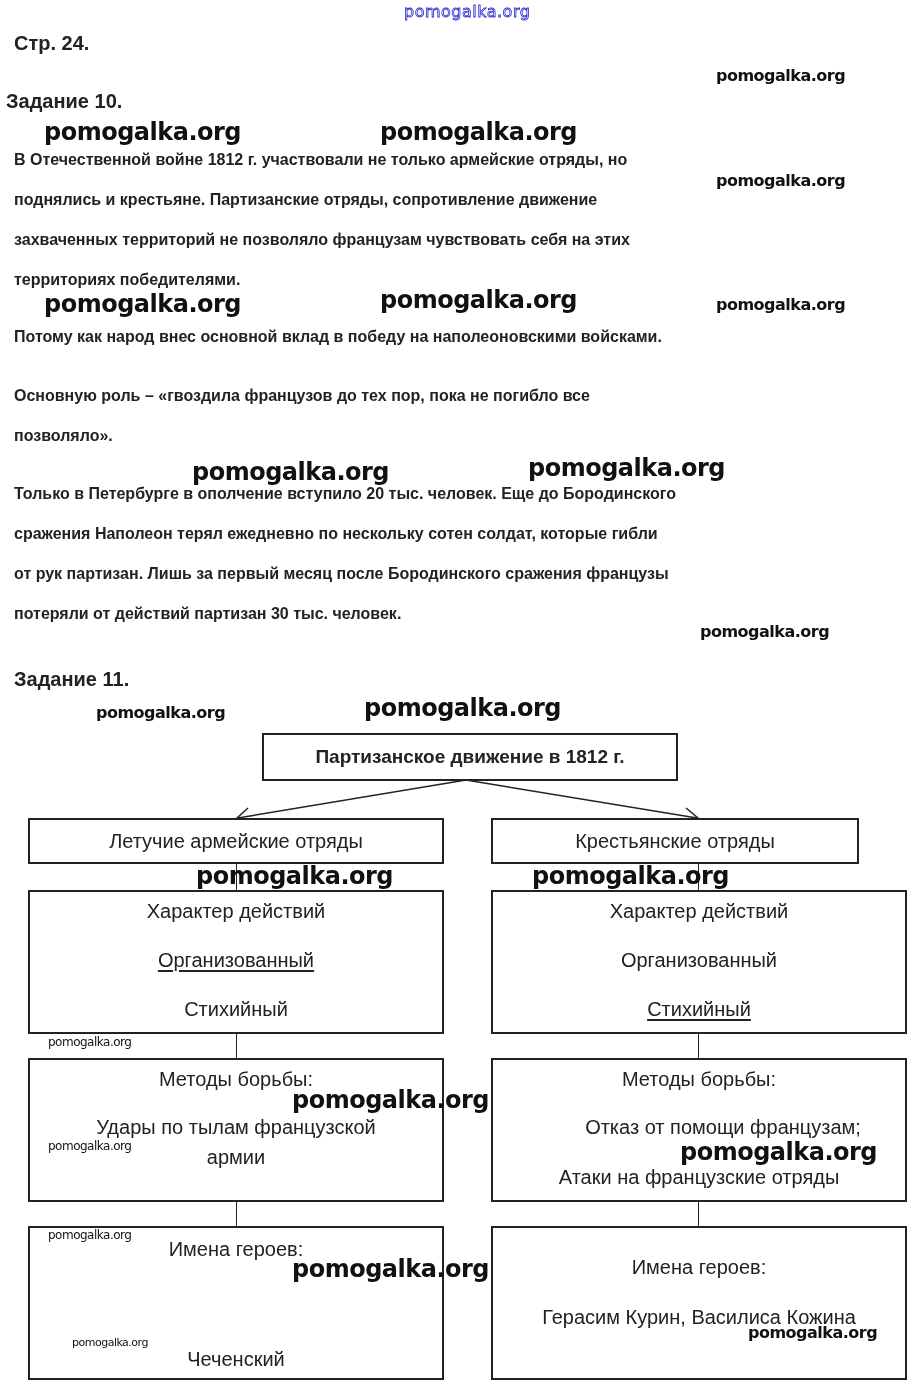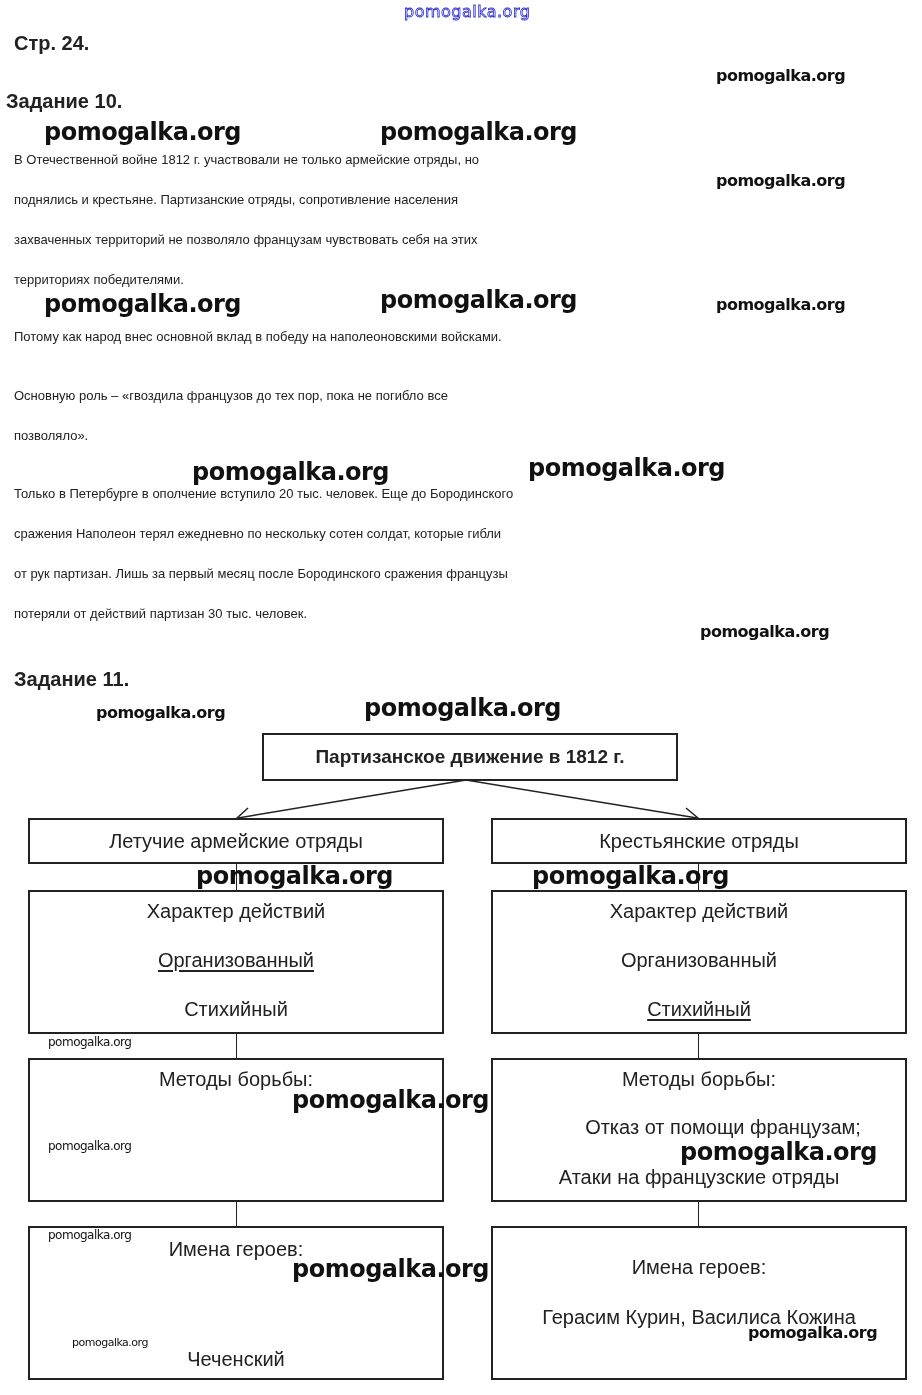--- a/index.html
+++ b/index.html
@@ -1,19 +1,19 @@
 <!DOCTYPE html>
 <html><head>
   <meta charset="utf-8">
   <style>
     html, body { margin:0; padding:0; background:#ffffff; }
     body { width:922px; height:1395px; position:relative; overflow:hidden; font-family:"Liberation Sans", sans-serif; color:#222; }
     .abs { position:absolute; white-space:nowrap; }
     .heading { font-weight:bold; font-size:20px; color:#222; }
-    .para { font-size:13px; color:#222; line-height:40px; }
+    .para { font-size:16px; color:#222; line-height:40px;font-weight:bold; }
     .wm { font-family:"DejaVu Sans", sans-serif; font-weight:bold; color:#111; letter-spacing:-0.5px; }
     .wm-big { font-size:24px; }
     .wm-med { font-size:16px; }
     .wm-small { font-size:12px; font-weight:normal; }
     .wm-top { font-family:"DejaVu Sans", sans-serif; font-size:16px; color:#fff; -webkit-text-stroke:0.8px #2a2ad0; letter-spacing:0.5px; }
     .box { position:absolute; border:2px solid #222; box-sizing:border-box; background:#fff; }
     .box-title { font-weight:bold; font-size:19px; display:flex; align-items:center; justify-content:center; }
     .box-text { font-size:20px; text-align:center; color:#222; }
     .line { position:absolute; background:#222; }
     u { text-decoration:underline; text-underline-offset:3px; }
@@ -28,21 +28,21 @@
 
 <div class="abs wm wm-med" style="left:716px; top:66px;">pomogalka.org</div>
 
 <div class="abs heading" style="left:6px; top:90px;">Задание 10.</div>
 
 <div class="abs wm wm-big" style="left:44px; top:118px;">pomogalka.org</div>
 <div class="abs wm wm-big" style="left:380px; top:118px;">pomogalka.org</div>
 
 <div class="abs para" style="left:14px; top:140px;">В Отечественной войне 1812 г. участвовали не только армейские отряды, но</div>
 <div class="abs wm wm-med" style="left:716px; top:171px;">pomogalka.org</div>
-<div class="abs para" style="left:14px; top:180px;">поднялись и крестьяне. Партизанские отряды, сопротивление населения</div>
+<div class="abs para" style="left:14px; top:180px;">поднялись и крестьяне. Партизанские отряды, сопротивление движение</div>
 <div class="abs para" style="left:14px; top:220px;">захваченных территорий не позволяло французам чувствовать себя на этих</div>
 <div class="abs para" style="left:14px; top:260px;">территориях победителями.</div>
 
 <div class="abs wm wm-big" style="left:44px; top:290px;">pomogalka.org</div>
 <div class="abs wm wm-big" style="left:380px; top:286px;">pomogalka.org</div>
 <div class="abs wm wm-med" style="left:716px; top:295px;">pomogalka.org</div>
 
 <div class="abs para" style="left:14px; top:317px;">Потому как народ внес основной вклад в победу на наполеоновскими войсками.</div>
 
 <div class="abs para" style="left:14px; top:376px;">Основную роль – «гвоздила французов до тех пор, пока не погибло все</div>
@@ -85,30 +85,32 @@
   <div class="box" style="left:28px; top:890px; width:416px; height:144px;">
     <div class="box-text" style="position:absolute; left:0; right:0; top:8px;">Характер действий</div>
     <div class="box-text" style="position:absolute; left:0; right:0; top:57px;"><u>Организованный</u></div>
     <div class="box-text" style="position:absolute; left:0; right:0; top:106px;">Стихийный</div>
   </div>
 
   <div class="line" style="left:236px; top:1034px; width:1px; height:24px;"></div>
 
   <div class="box" style="left:28px; top:1058px; width:416px; height:144px;">
     <div class="box-text" style="position:absolute; left:0; right:0; top:8px;">Методы борьбы:</div>
+    <div class="box-text" style="position:absolute; left:0; right:0; top:56px;">Удары по тылам французской</div>
+    <div class="box-text" style="position:absolute; left:0; right:0; top:86px;">армии</div>
   </div>
 
   <div class="line" style="left:236px; top:1202px; width:1px; height:24px;"></div>
 
   <div class="box" style="left:28px; top:1226px; width:416px; height:154px;">
     <div class="box-text" style="position:absolute; left:0; right:0; top:10px;">Имена героев:</div>
     <div class="box-text" style="position:absolute; left:0; right:0; top:120px;">Чеченский</div>
   </div>
 
-  <div class="box" style="left:491px; top:818px; width:416px; height:46px; display:flex; align-items:center; justify-content:center;">
+  <div class="box" style="left:491px; top:818px; width:368px; height:46px; display:flex; align-items:center; justify-content:center;">
     <span class="box-text">Крестьянские отряды</span>
   </div>
 
   <div class="line" style="left:698px; top:864px; width:1px; height:26px;"></div>
 
   <div class="box" style="left:491px; top:890px; width:416px; height:144px;">
     <div class="box-text" style="position:absolute; left:0; right:0; top:8px;">Характер действий</div>
     <div class="box-text" style="position:absolute; left:0; right:0; top:57px;">Организованный</div>
     <div class="box-text" style="position:absolute; left:0; right:0; top:106px;"><u>Стихийный</u></div>
   </div>

